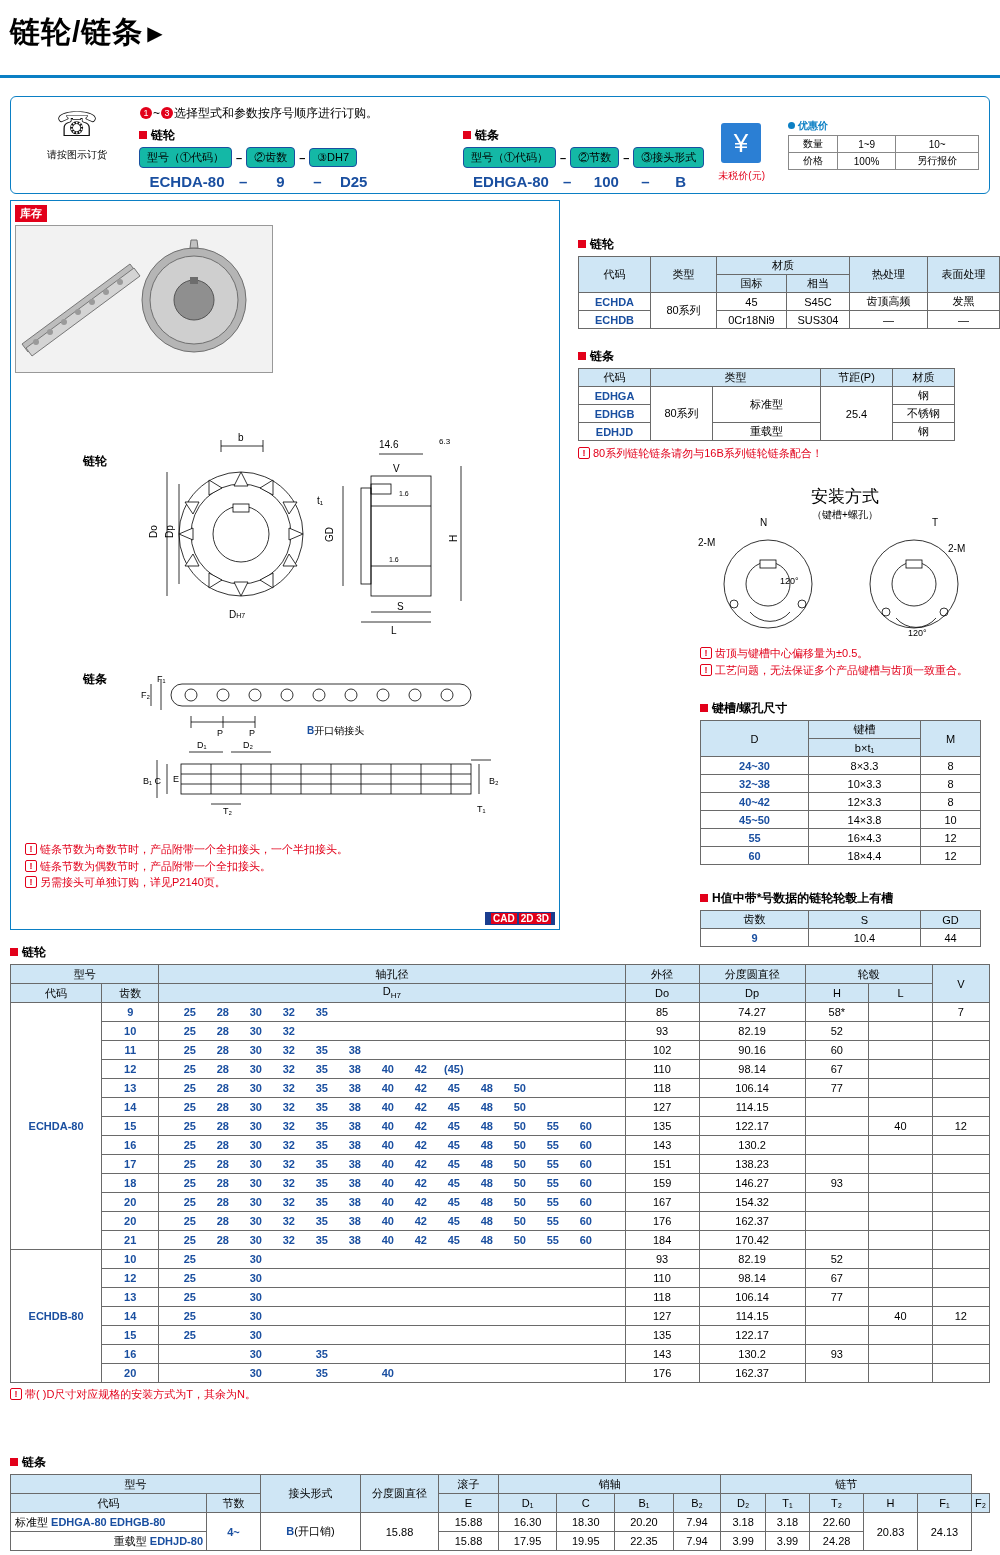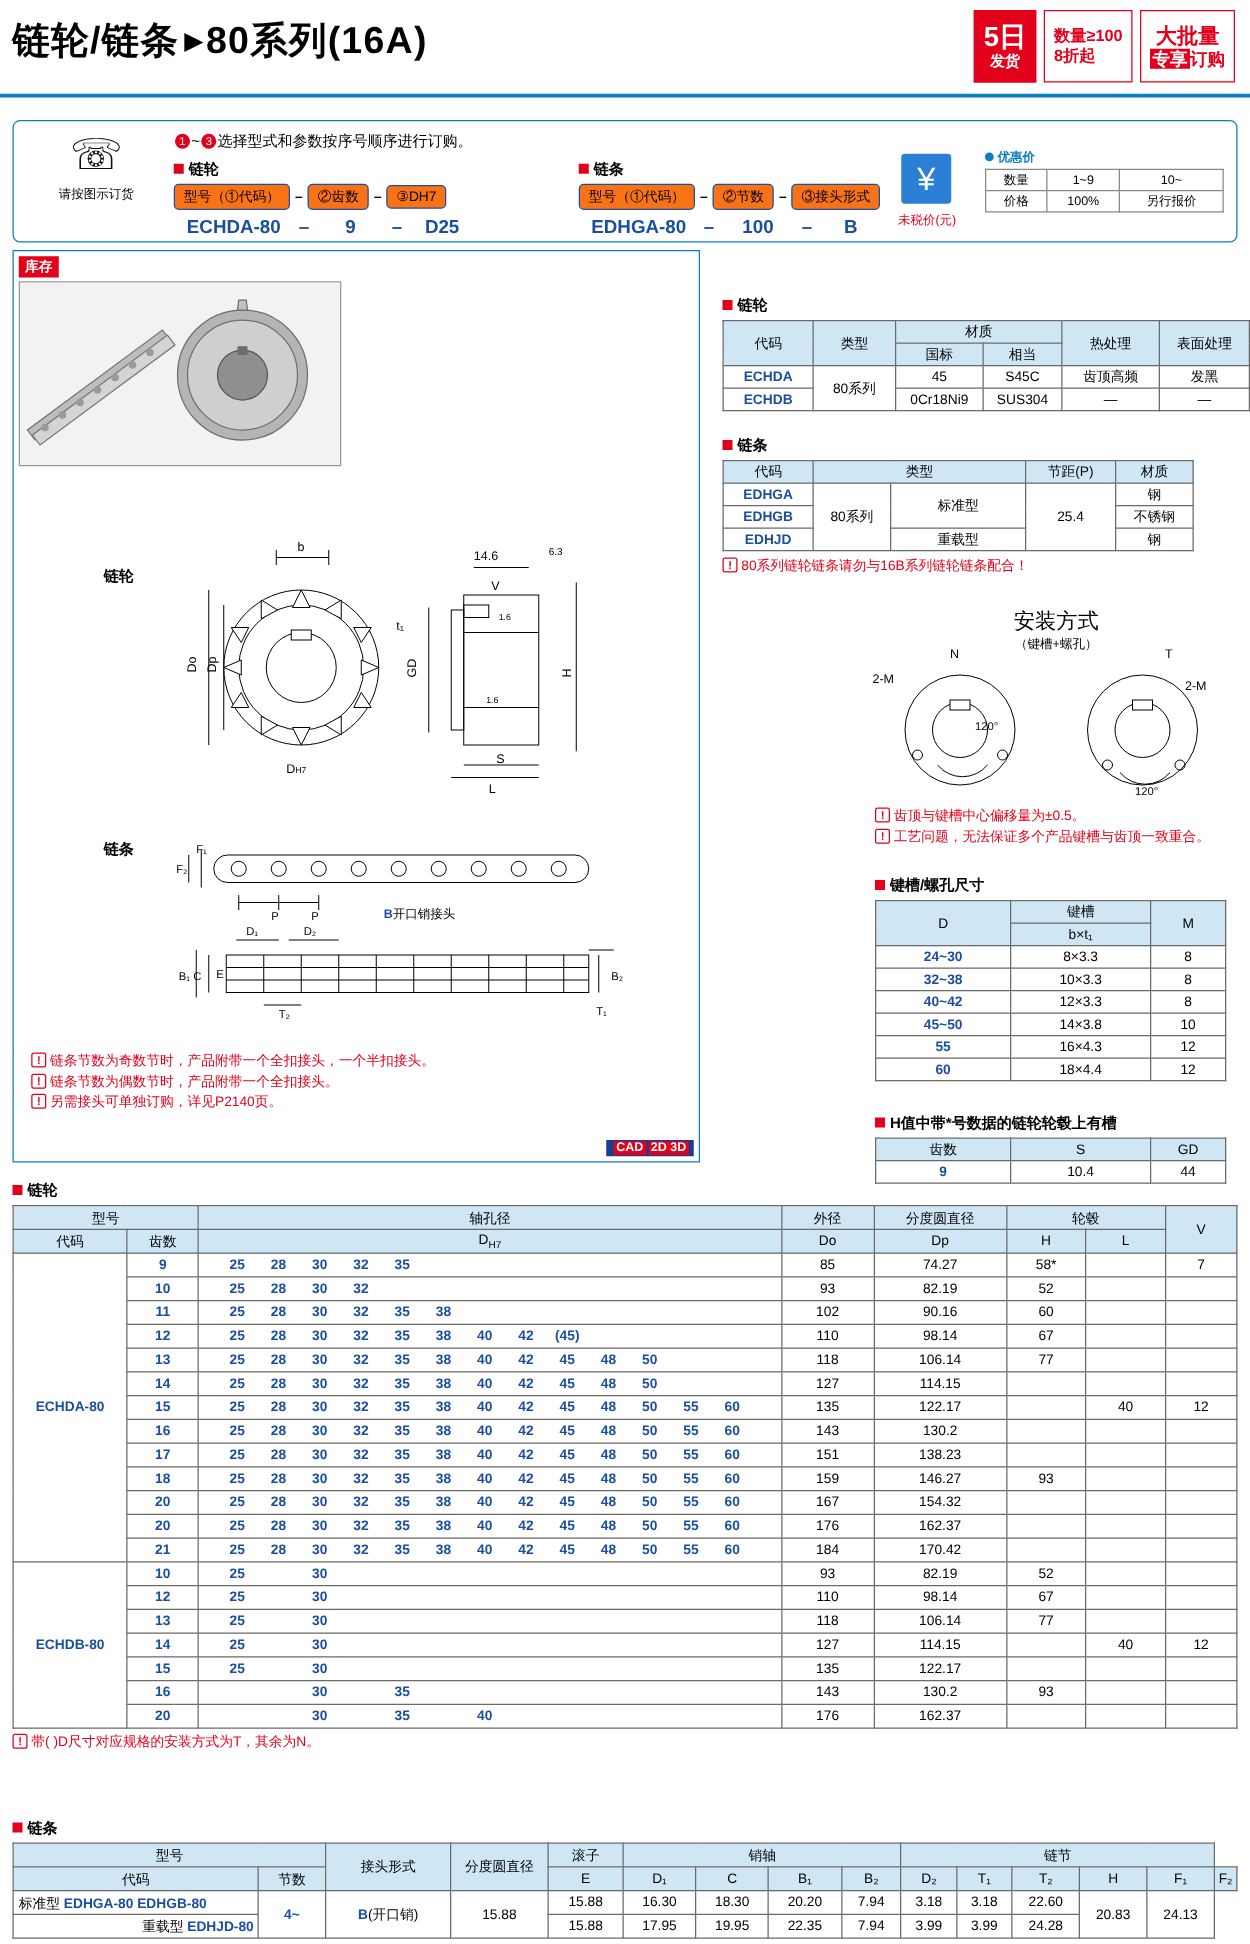--- a/index.html
+++ b/index.html
@@ -49,21 +49,21 @@
   .phone-ico { position: absolute; left: 14px; top: 10px; width: 104px; text-align: center; }
   .phone-ico .glyph { font-size: 34px; color: #111; line-height: 1; }
   .phone-ico .cap { font-size: 10px; margin-top: 7px; text-align: center; }
   .sect-label { font-size: 12px; font-weight: bold; }
   .sq { display: inline-block; width: 8px; height: 8px; background: #e2001a; margin-right: 4px; }
   .grp { position: absolute; top: 30px; }
   .grp .lbl { margin-bottom: 3px; }
   .chips { display: flex; align-items: center; gap: 4px; }
   .chip {
     border: 1px solid #1a4fa0; border-radius: 4px; padding: 2px 7px;
-    font-size: 11px; background: #f97316; white-space: nowrap;
+    font-size: 11px; background: #14b8a6; white-space: nowrap;
   }
   .dash { font-weight: bold; }
   .codes { display: flex; align-items: center; gap: 4px; margin-top: 5px; font-size: 15px; font-weight: bold; color: #1a4fa0; }
   .codes .val { min-width: 40px; text-align: center; }
   .price-box { position: absolute; right: 10px; top: 22px; width: 191px; font-size: 10px; }
   .price-head { color: #0b7fc4; font-weight: bold; margin-bottom: 2px; }
   .dot-blue { display:inline-block; width:7px; height:7px; border-radius:50%; background:#0b7fc4; margin-right:3px; }
   .price-tbl { border-collapse: collapse; width: 100%; }
   .price-tbl td { border: 1px solid #888; padding: 1px 4px; text-align: center; }
   .yen { position: absolute; right: 228px; top: 26px; width: 40px; height: 40px; background: #2b7fd4; color: #fff; font-size: 26px; text-align: center; line-height: 40px; border-radius: 3px; }
@@ -118,43 +118,20 @@
 </style>
 </head>
 <body>
 
 <div class="page">
 
   <div class="header">
     <div class="title-bar">
       <span class="title-main">链轮/链条</span>
       <span class="title-arrow">▶</span>
-      <span class="title-main">80系列(16A)</span>
-    </div>
-    <div class="badges">
-      <div class="badge b1">
-        <div>
-          <div class="big">5日</div>
-          <div class="sm">发货</div>
-        </div>
-      </div>
-      <div class="badge b2">
-        <div>
-          <div class="row">数量≥100</div>
-          <div class="row">8折起</div>
-        </div>
-      </div>
-      <div class="badge b3">
-        <div>
-          <div class="lrg">大批量</div>
-          <div>
-            <span class="inv">专享</span><span>订购</span>
-          </div>
-        </div>
-      </div>
     </div>
   </div>
 
   <div class="order-panel">
     <div class="phone-ico">
       <div class="glyph">☏</div>
       <div class="cap">请按图示订货</div>
     </div>
     <div class="order-note">
       <span class="num-dot">1</span>~<span class="num-dot">3</span><span>选择型式和参数按序号顺序进行订购。</span>

